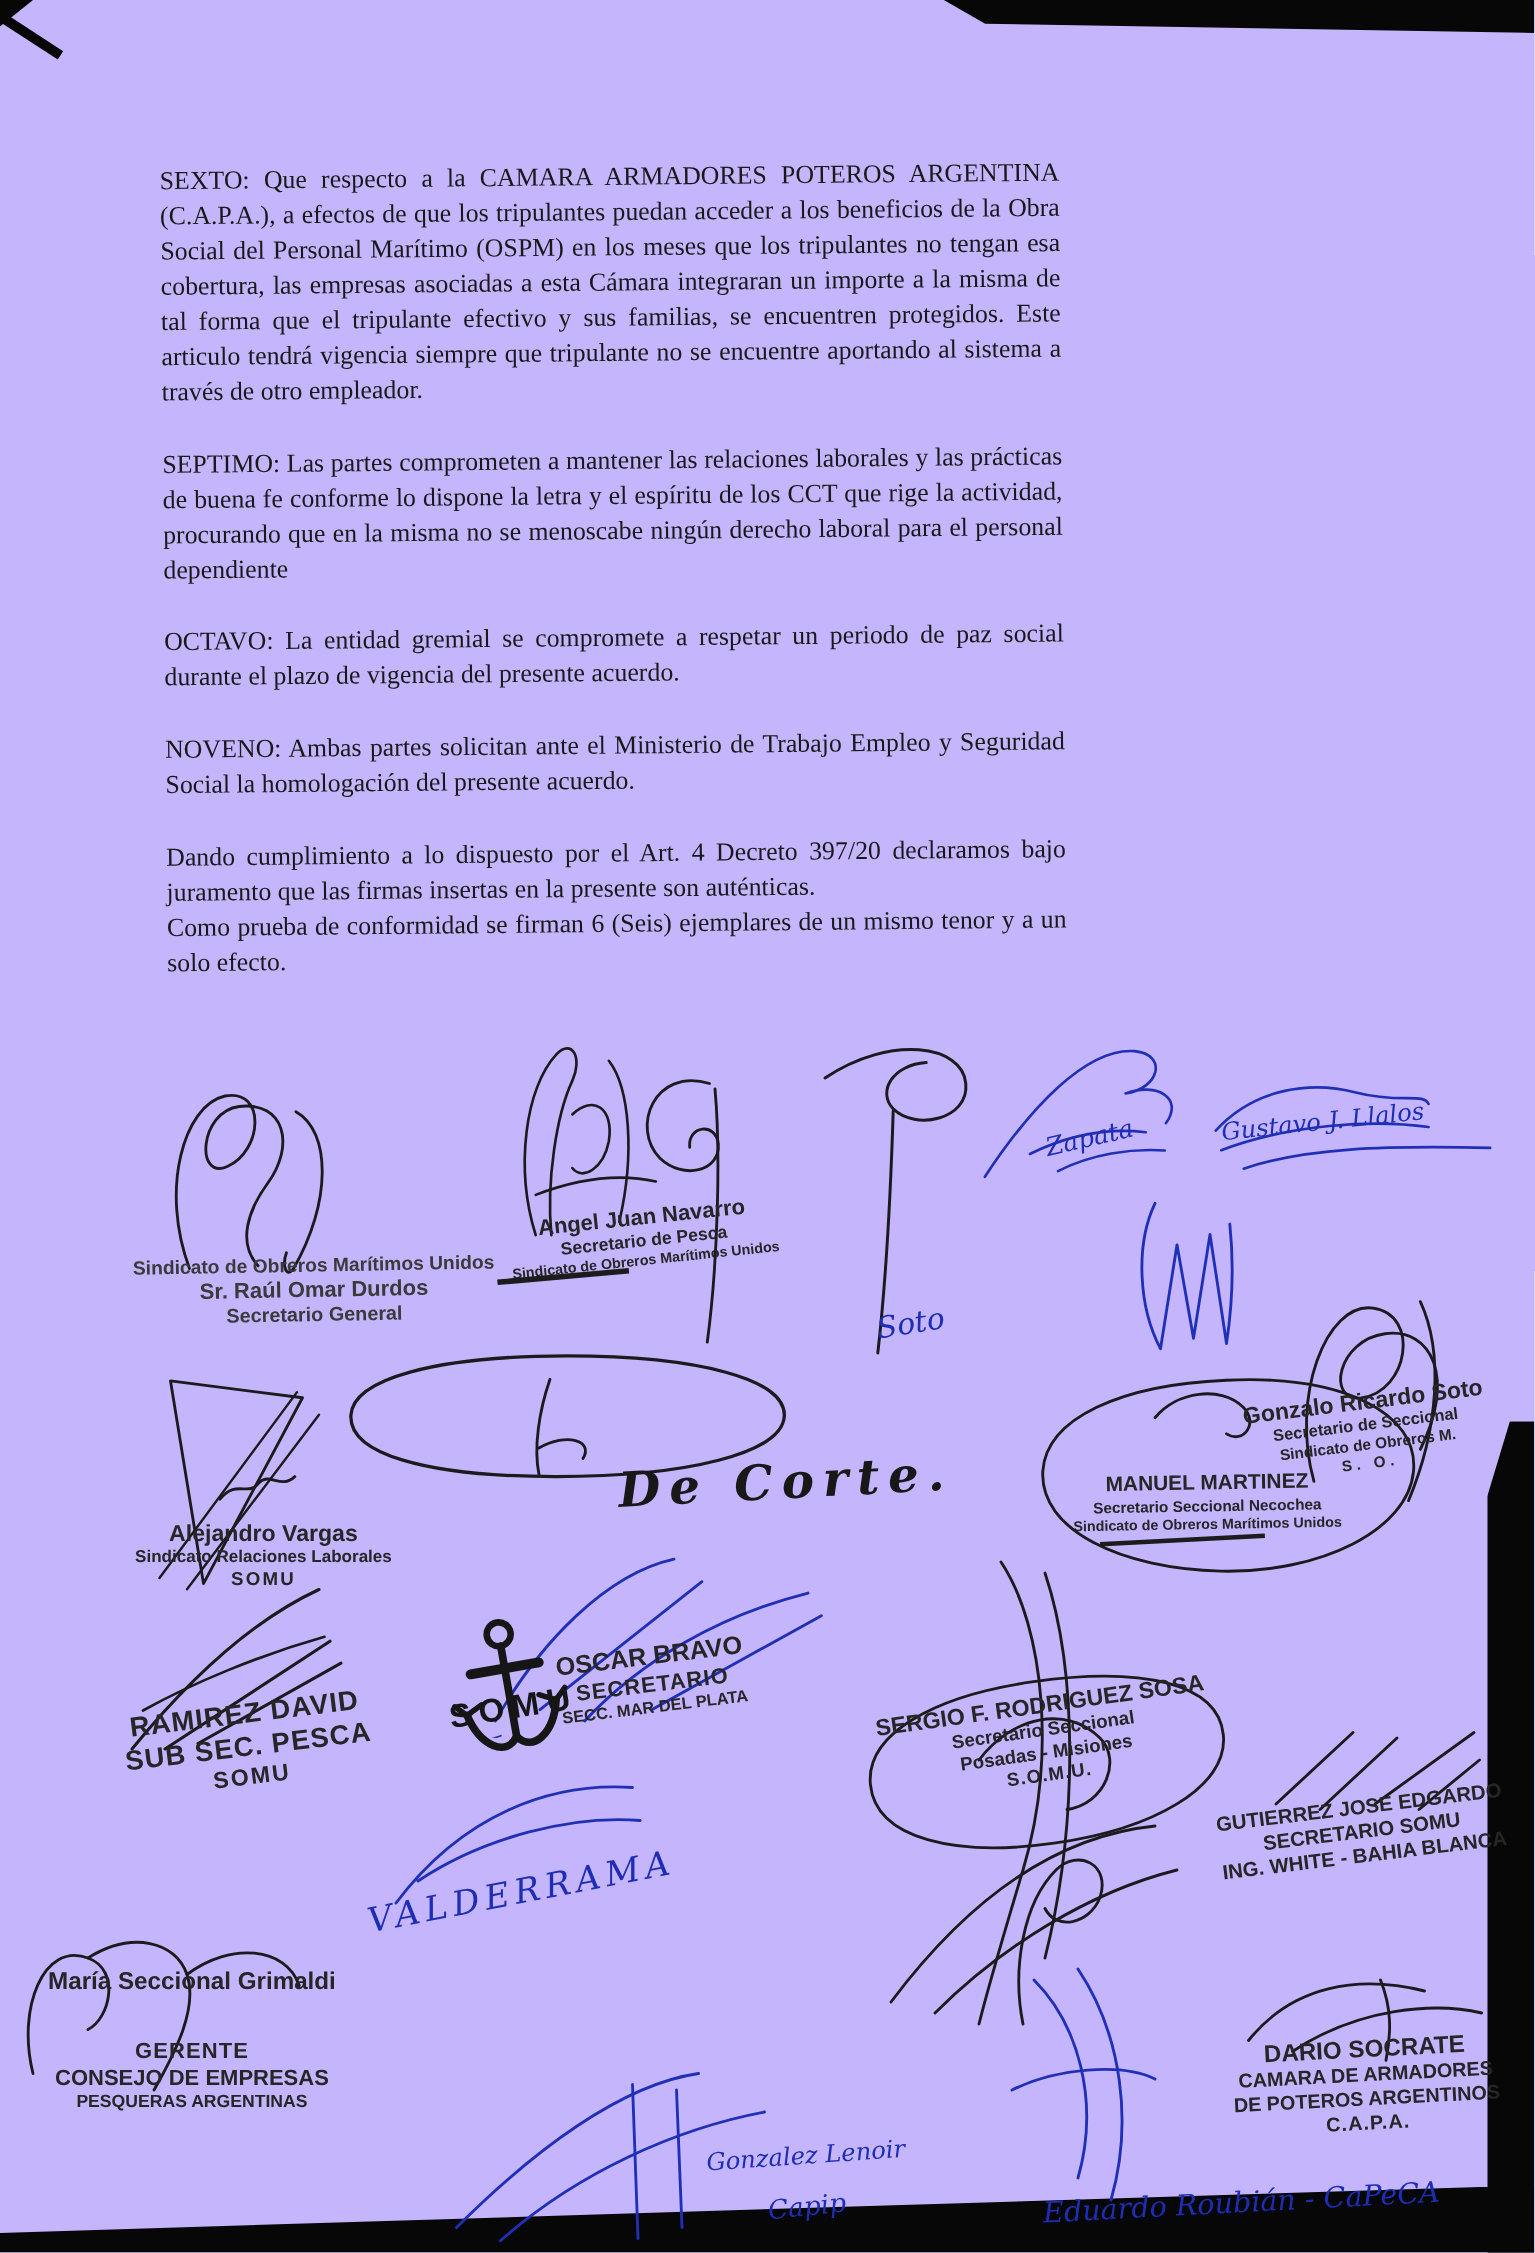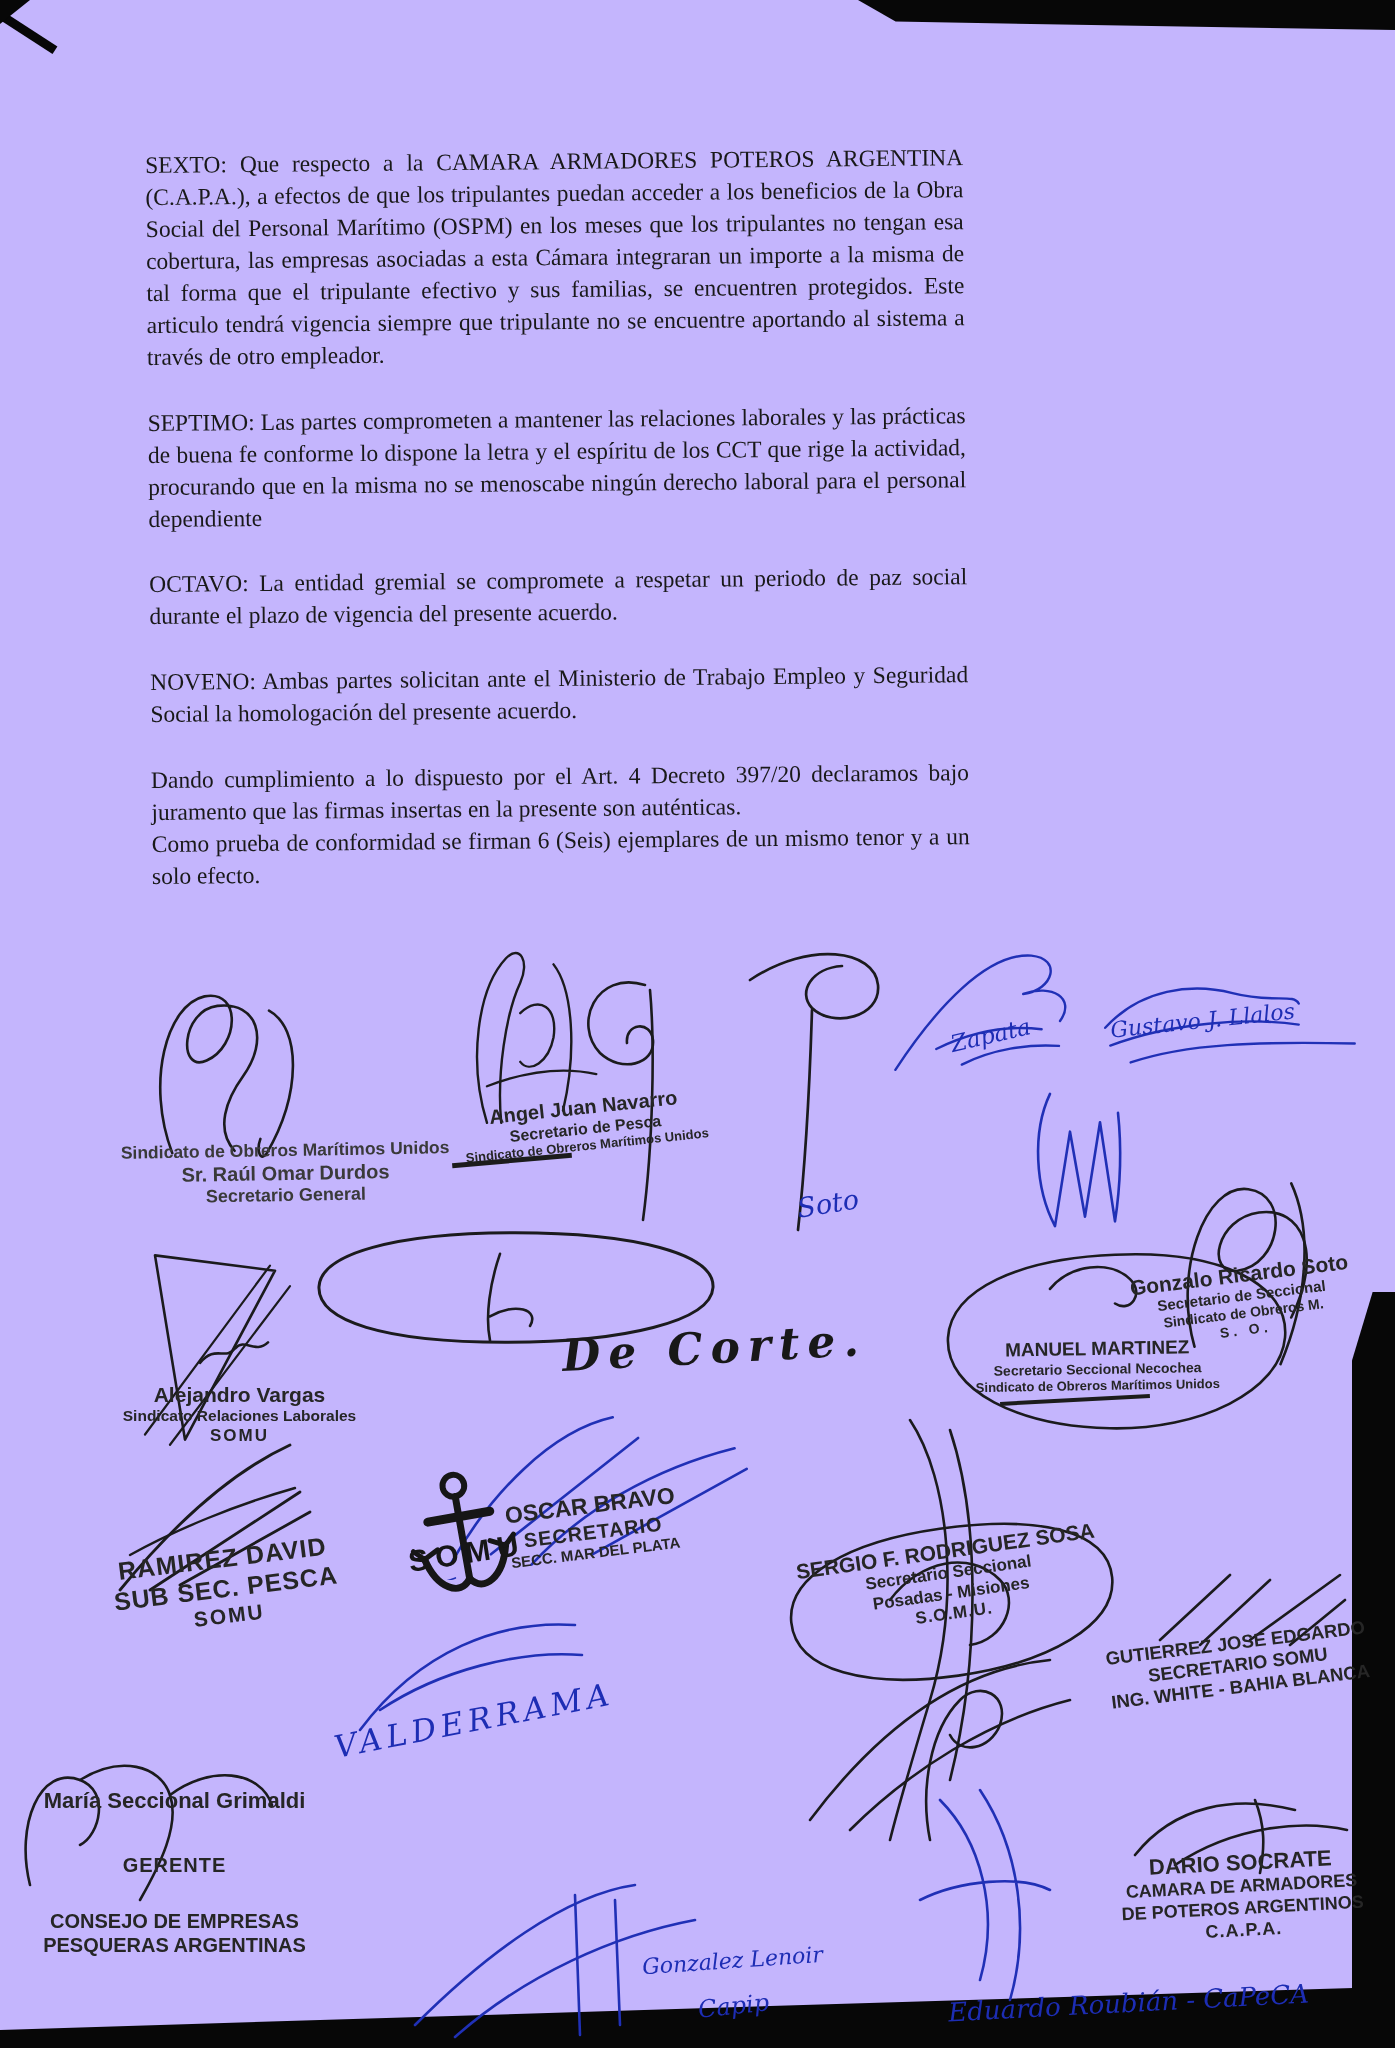--- a/index.html
+++ b/index.html
@@ -243,22 +243,22 @@
 
   <div class="stamp" style="left:1082px;top:1632px;width:312px;transform:rotate(-7deg);">
     <div class="l" style="font-size:18.5px;">GUTIERREZ JOSE EDGARDO</div>
     <div class="l" style="font-size:18.5px;">SECRETARIO SOMU</div>
     <div class="l" style="font-size:18.5px;">ING. WHITE - BAHIA BLANCA</div>
   </div>
 
   <div class="stamp" style="left:22px;top:1788px;width:305px;">
     <div class="l" style="font-size:22px;">María Seccional Grimaldi</div>
     <div class="l" style="font-size:20px;letter-spacing:1px;margin-top:39px;">GERENTE</div>
-    <div class="l" style="font-size:20px;margin-top:32px;">CONSEJO DE EMPRESAS</div>
-    <div class="l" style="font-size:20px;">PESQUERAS ARGENTINAS</div>
+    <div class="l" style="font-size:20px;">CONSEJO DE EMPRESAS</div>
+    <div class="l" style="font-size:16px;">PESQUERAS ARGENTINAS</div>
   </div>
 
   <div class="stamp" style="left:1092px;top:1850px;width:300px;transform:rotate(-3deg);">
     <div class="l" style="font-size:22px;">DARIO SOCRATE</div>
     <div class="l" style="font-size:18px;">CAMARA DE ARMADORES</div>
     <div class="l" style="font-size:18px;">DE POTEROS ARGENTINOS</div>
     <div class="l" style="font-size:18px;letter-spacing:1px;">C.A.P.A.</div>
   </div>
 
   <div class="hand" style="left:950px;top:1022px;font-size:23px;transform:rotate(-13deg);">Zapata</div>

